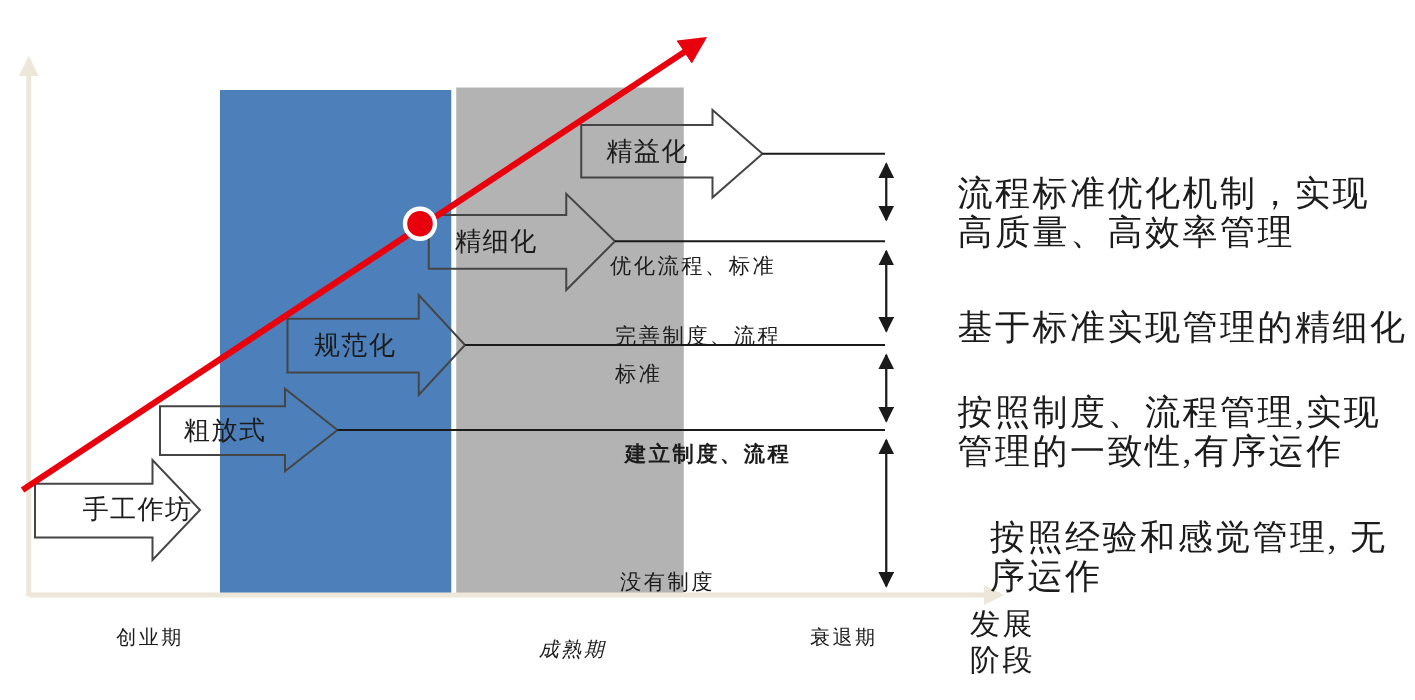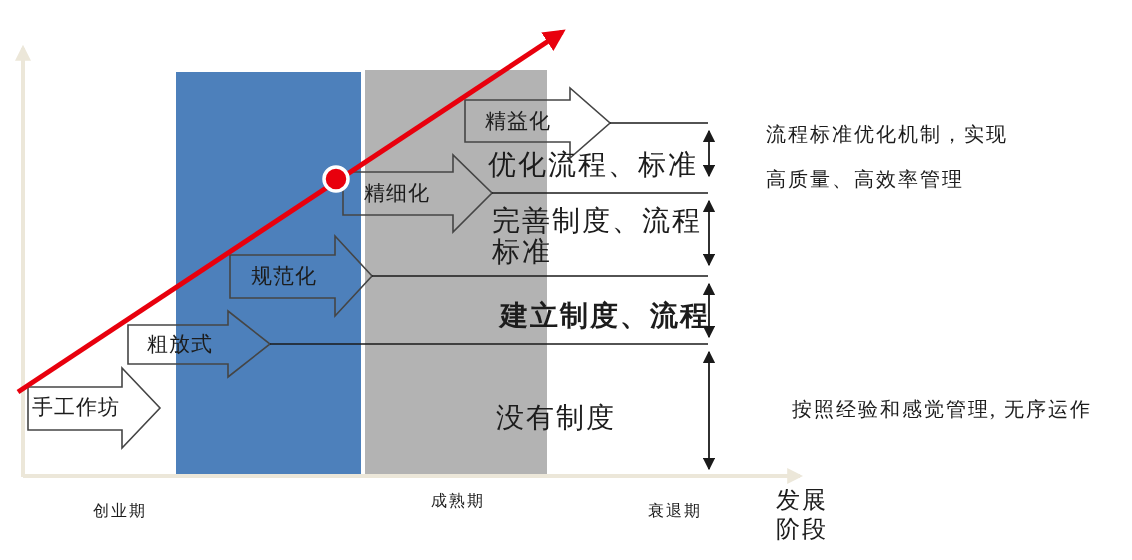--- a/index.html
+++ b/index.html
@@ -7,22 +7,22 @@
     position:relative;
     width:1132px;height:560px;
     background:#ffffff;
     font-family:"Liberation Serif","DejaVu Serif",serif;
     color:#1c1c1c;
     overflow:hidden;
   }
   #overlay{position:absolute;left:0;top:0;}
   .txt{position:absolute;white-space:pre-line;line-height:1.2;}
   .arrow-label{font-size:21px;letter-spacing:1px;text-align:center;}
-  .level-label{font-size:28px;letter-spacing:2px;line-height:31px;}
-  .annot{font-size:20px;letter-spacing:2px;line-height:45px;}
+  .level-label{font-size:17px;letter-spacing:2px;line-height:31px;margin-top:48px;}
+  .annot{font-size:28px;letter-spacing:2px;line-height:31px;margin-top:28px;}
   .stage-label{font-size:16px;letter-spacing:2px;text-align:right;width:120px;}
   .axis-title{font-size:24px;letter-spacing:2px;line-height:29px;}
 </style>
 </head>
 <body>
 
 <div id="stage">
 
   <svg id="overlay" width="1132" height="560" viewBox="0 0 1132 560">
     <defs>
@@ -56,35 +56,38 @@
 
     <line x1="709" y1="131" x2="709" y2="176" stroke-width="1.8" marker-start="url(#mBlk)" marker-end="url(#mBlk)" stroke="#1a1a1a"></line>
     <line x1="709" y1="201" x2="709" y2="265" stroke-width="1.8" marker-start="url(#mBlk)" marker-end="url(#mBlk)" stroke="#1a1a1a"></line>
     <line x1="709" y1="284" x2="709" y2="337" stroke-width="1.8" marker-start="url(#mBlk)" marker-end="url(#mBlk)" stroke="#1a1a1a"></line>
     <line x1="709" y1="352" x2="709" y2="469" stroke-width="1.8" marker-start="url(#mBlk)" marker-end="url(#mBlk)" stroke="#1a1a1a"></line>
 
     <line x1="18" y1="392" x2="562" y2="32" stroke-width="5" marker-end="url(#mRed)" stroke="#e8000d"></line>
     <circle cx="336" cy="179" r="12" stroke="#ffffff" stroke-width="3.5" fill="#e8000d"></circle>
   </svg>
 
-  <div class="txt arrow-label" style="left:28px;top:395px;width:96px;">手工作坊</div>
+  <div class="txt arrow-label" style="left:28px;top:395px;width:96px;padding-left:34px;">手工作坊</div>
   <div class="txt arrow-label" style="left:130px;top:332px;width:100px;">粗放式</div>
   <div class="txt arrow-label" style="left:345px;top:181px;width:104px;">精细化</div>
   <div class="txt arrow-label" style="left:232px;top:264px;width:104px;">规范化</div>
   <div class="txt arrow-label" style="left:466px;top:109px;width:104px;">精益化</div>
 
   <div class="txt level-label" style="left:488px;top:149px;">优化流程、标准</div>
   <div class="txt level-label" style="left:492px;top:205px;">完善制度、流程
 标准</div>
   <div class="txt level-label" style="left:500px;top:300px;font-weight:bold;">建立制度、流程</div>
   <div class="txt level-label" style="left:496px;top:402px;">没有制度</div>
 
   <div class="txt annot" style="left:766px;top:112px;">流程标准优化机制，实现
 高质量、高效率管理</div>
+  <div class="txt annot" style="left:766px;top:219px;">基于标准实现管理的精细化</div>
+  <div class="txt annot" style="left:766px;top:287px;">按照制度、流程管理,实现
+管理的一致性,有序运作</div>
   <div class="txt annot" style="left:792px;top:387px;">按照经验和感觉管理, 无序运作</div>
 
   <div class="txt stage-label" style="left:27px;top:501px;">创业期</div>
-  <div class="txt stage-label" style="left:365px;top:491px;">成熟期</div>
+  <div class="txt stage-label" style="left:365px;top:511px;font-style:italic;">成熟期</div>
   <div class="txt stage-label" style="left:582px;top:501px;">衰退期</div>
   <div class="txt axis-title" style="left:776px;top:486px;">发展
 阶段</div>
 
 </div>
 
 </body></html>

